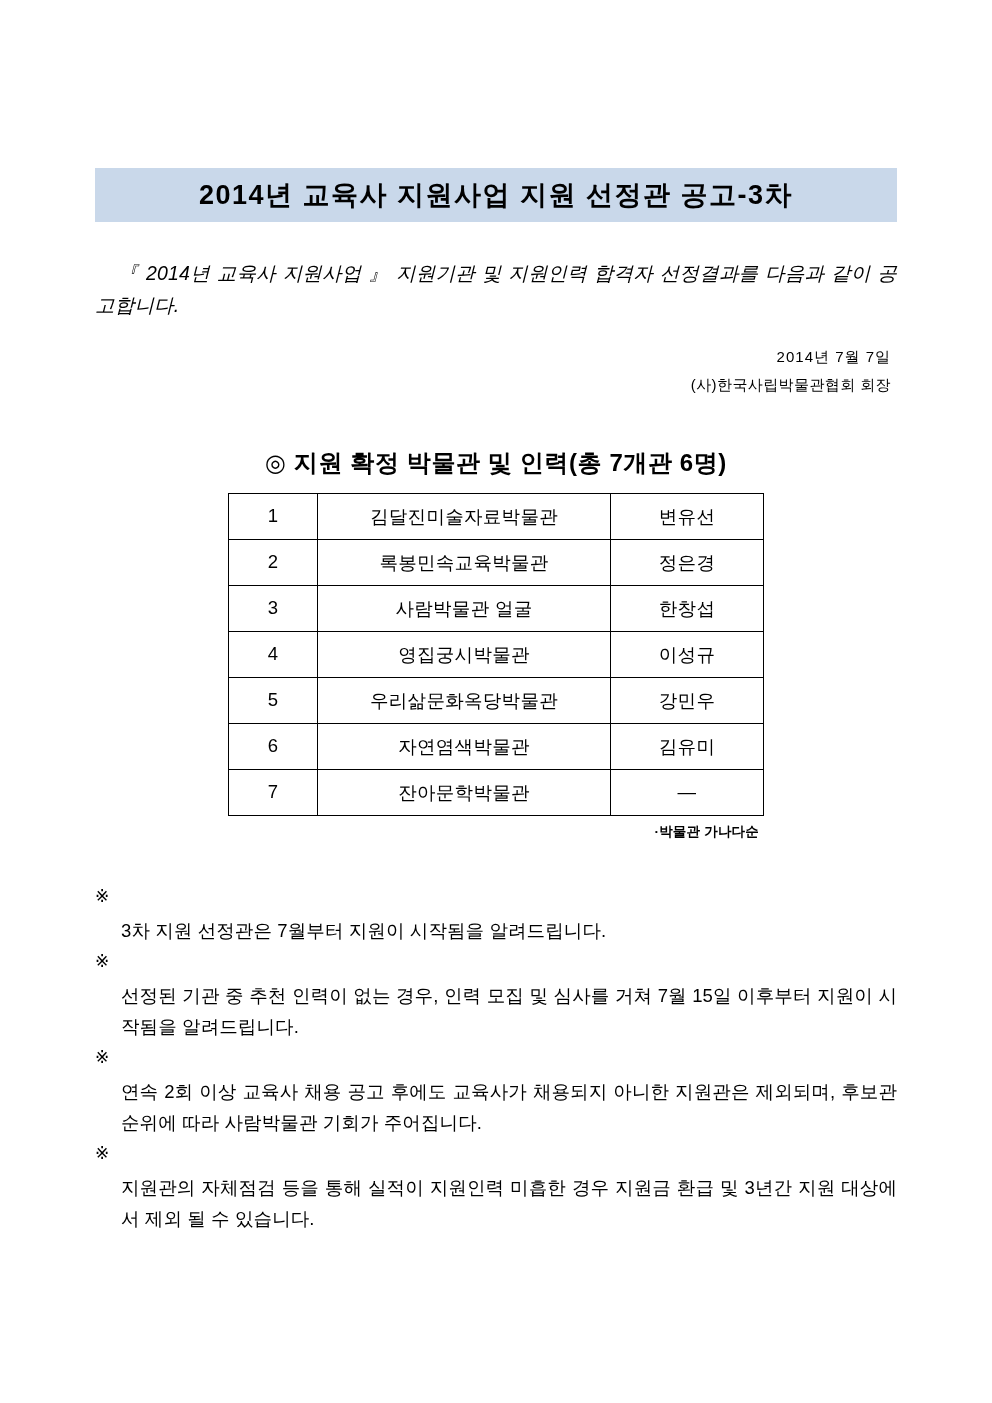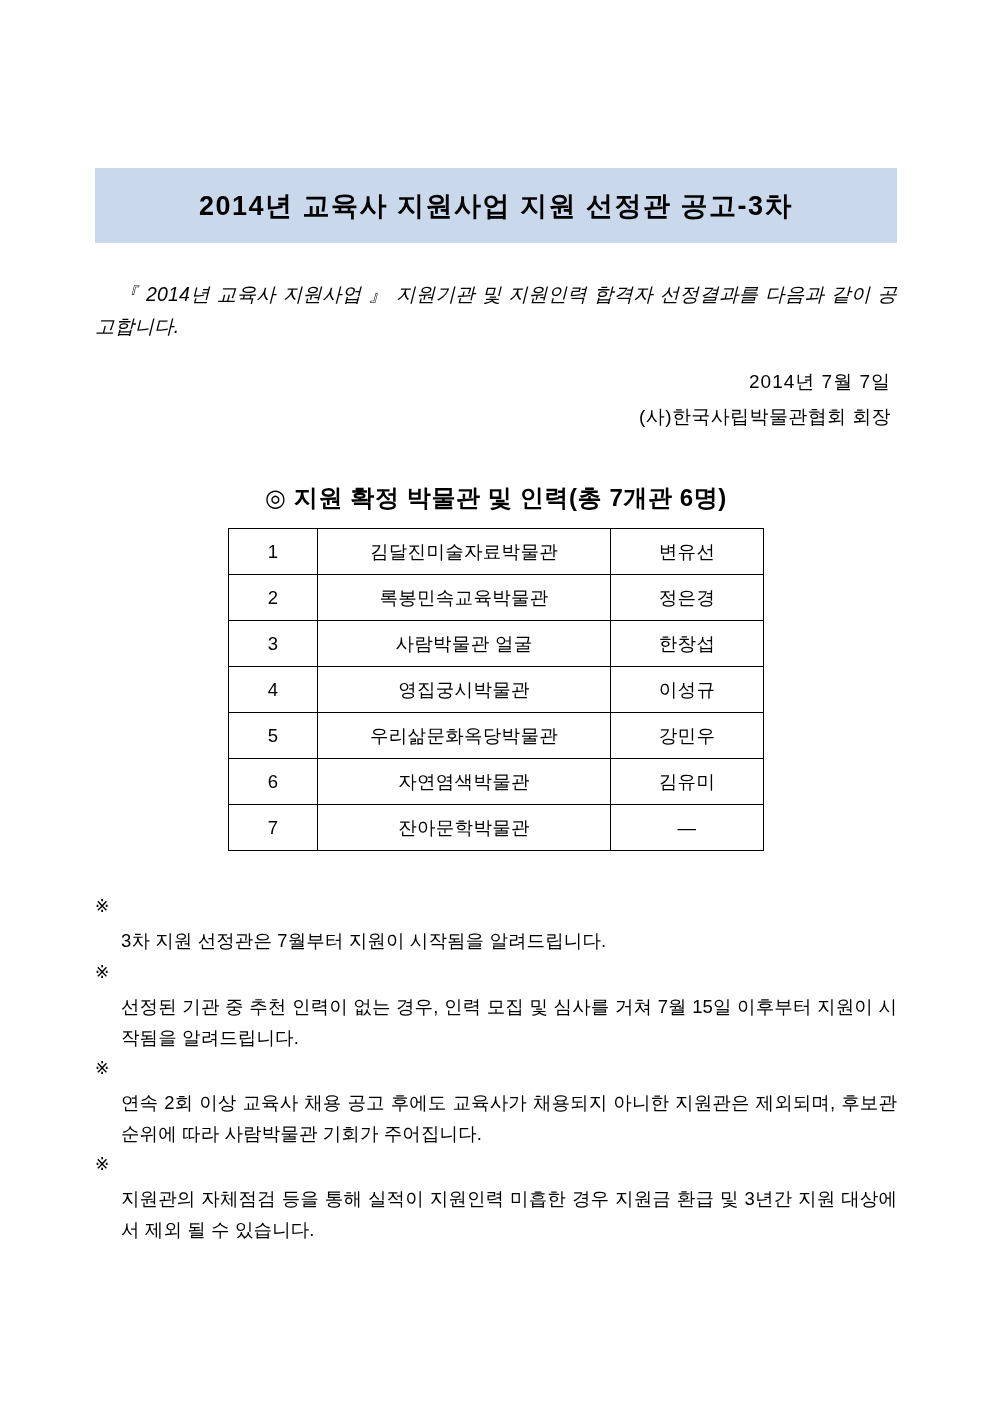--- a/index.html
+++ b/index.html
@@ -18,21 +18,21 @@
     position: relative;
     width: 992px;
     height: 1403px;
     box-sizing: border-box;
     padding: 0 95px;
   }
 
   
   .title-banner {
     margin-top: 168px;
-    height: 75px;
+    height: 54px;
     background: #c9d8ea;
     display: flex;
     align-items: center;
     justify-content: center;
   }
   .title-text {
     font-size: 27px;
     font-weight: bold;
     letter-spacing: 1.5px;
     color: #000;
@@ -50,21 +50,21 @@
   }
   .intro .indent {
     display: inline-block;
     width: 22px;
   }
 
   
   .sign-block {
     margin-top: 22px;
     text-align: right;
-    font-size: 19px;
+    font-size: 15px;
     line-height: 1.85;
     padding-right: 6px;
   }
   .sign-block .line-date {
     letter-spacing: 1px;
   }
   .sign-block .line-org {
     letter-spacing: 0.4px;
   }
 
@@ -189,20 +189,21 @@
         </tr>
         <tr>
           <td class="col-no">7</td>
           <td class="col-name">잔아문학박물관</td>
           <td class="col-person">―</td>
         </tr>
       </tbody>
     </table>
   </div>
 
+  <div class="table-note">·박물관 가나다순</div>
 
   <div class="notes">
     <div class="note-item">
       <span class="note-mark">※</span>
       <span class="note-text">3차 지원 선정관은 7월부터 지원이 시작됨을 알려드립니다.</span>
     </div>
     <div class="note-item">
       <span class="note-mark">※</span>
       <span class="note-text">선정된 기관 중 추천 인력이 없는 경우, 인력 모집 및 심사를 거쳐 7월 15일 이후부터 지원이 시작됨을 알려드립니다.</span>
     </div>

